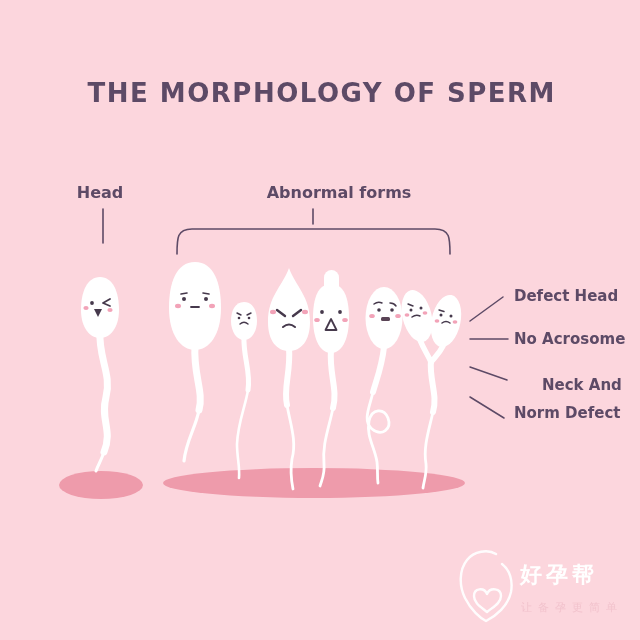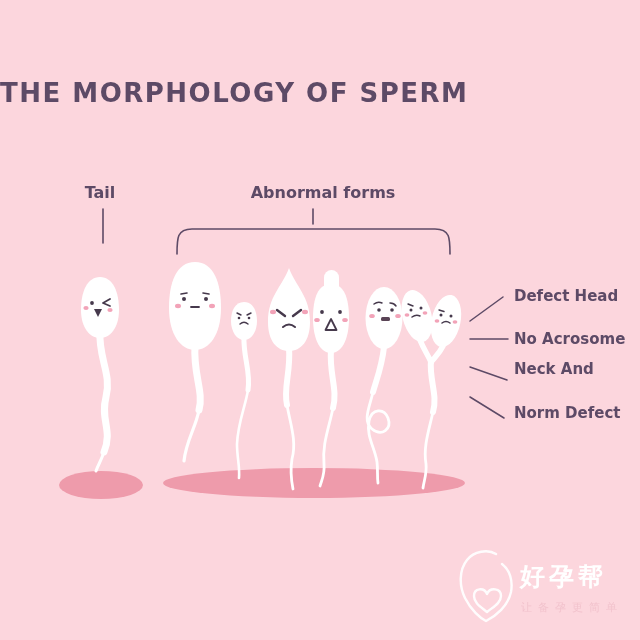--- a/index.html
+++ b/index.html
@@ -3,38 +3,38 @@
 <meta charset="utf-8">
 <style>
   html,body{margin:0;padding:0;}
   #stage{
     position:relative;width:640px;height:640px;overflow:hidden;
     background:#fcd6dd;
     font-family:"DejaVu Sans","Liberation Sans",sans-serif;
   }
   .abs{position:absolute;}
   #title{
-    top:78px;left:0;width:556px;text-align:left;
+    top:78px;left:0;width:556px;text-align:right;
     font-size:26px;font-weight:700;letter-spacing:1.5px;color:#5d4a66;
   }
   .grouplabel{
     font-size:16px;font-weight:600;color:#5d4a66;text-align:center;
   }
   #norm-label{top:183px;left:50px;width:100px;}
-  #abnormal-label{top:183px;left:248px;width:150px;}
+  #abnormal-label{top:183px;left:264px;width:150px;}
   .annot{
     font-size:15px;font-weight:600;color:#5d4a66;line-height:18px;
     left:514px;white-space:nowrap;
   }
   #annot-defect-head{top:287px;}
   #annot-no-acrosome{top:330px;}
-  #annot-neck-mid{top:360px;}
+  #annot-neck-mid{top:376px;margin-left:28px;}
   #annot-tail-defect{top:404px;}
   #brand-text{
-    top:560px;left:520px;font-size:25px;font-weight:700;
+    top:560px;left:520px;font-size:22px;font-weight:700;
     letter-spacing:4px;color:#ffffff;
   }
   #brand-tagline{
     top:600px;left:521px;font-size:11px;letter-spacing:6px;
     color:#f2c3cd;
   }
   svg{display:block;}
 </style>
 </head>
 <body>
@@ -165,21 +165,21 @@
     </g>
 
     <g transform="translate(458,550)" stroke="#ffffff" fill="none" stroke-width="2.4" stroke-linecap="round" stroke-linejoin="round" opacity="0.95">
       <path d="M38,4 C30,-1 16,1 9,10 C1,20 1,36 7,48 C13,60 22,68 28,71 C38,66 50,56 53,42 C55,31 52,20 44,14"></path>
       <path d="M29,44 c-3,-7 -13,-6 -13,2 c0,7 7,11 13,16 c6,-5 14,-9 14,-16 c0,-8 -11,-9 -14,-2 Z"></path>
     </g>
   </svg>
 
   <div class="abs" id="title">THE MORPHOLOGY OF SPERM</div>
 
-  <div class="abs grouplabel" id="norm-label">Tail</div>
+  <div class="abs grouplabel" id="norm-label">Head</div>
   <div class="abs grouplabel" id="abnormal-label">Abnormal forms</div>
 
   <div class="abs annot" id="annot-defect-head">Defect Head</div>
   <div class="abs annot" id="annot-no-acrosome">No Acrosome</div>
   <div class="abs annot" id="annot-neck-mid">
     <div>Neck And</div>
   </div>
   <div class="abs annot" id="annot-tail-defect">Norm Defect</div>
 
   <div class="abs" id="brand-text">好孕帮</div>

